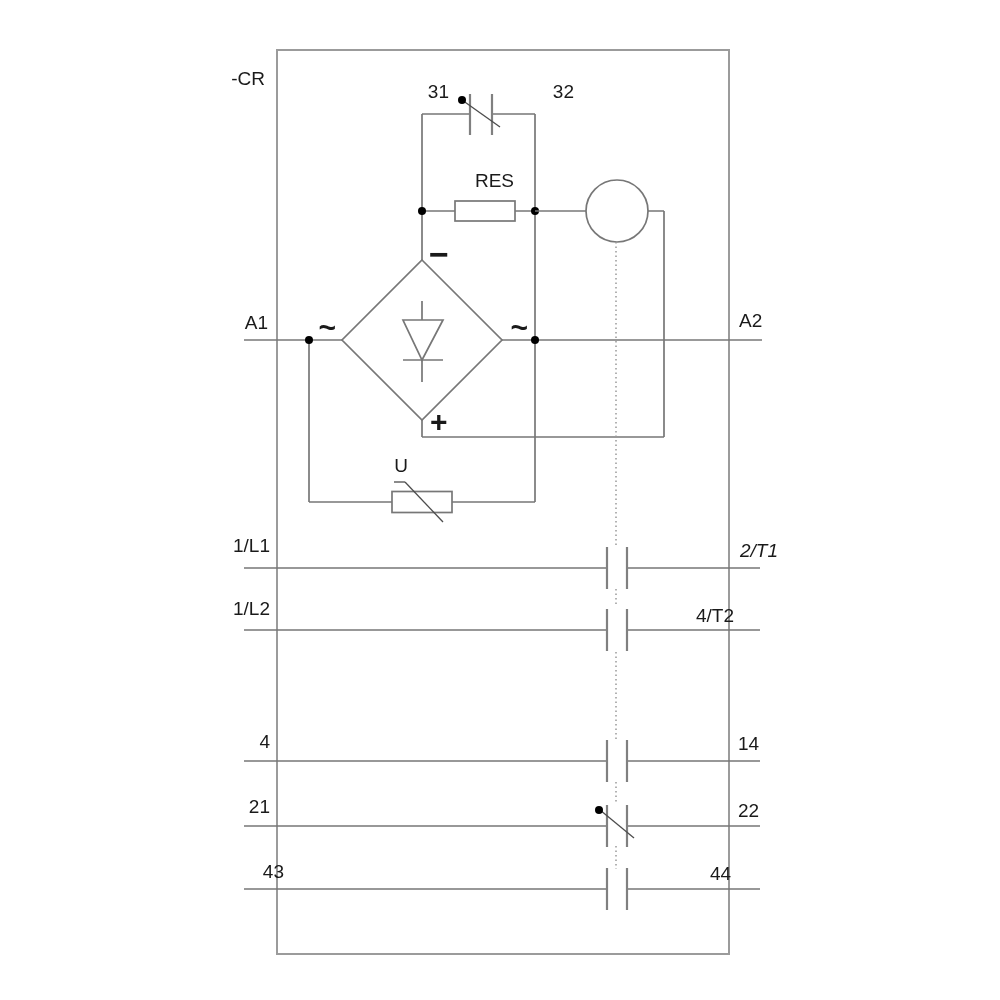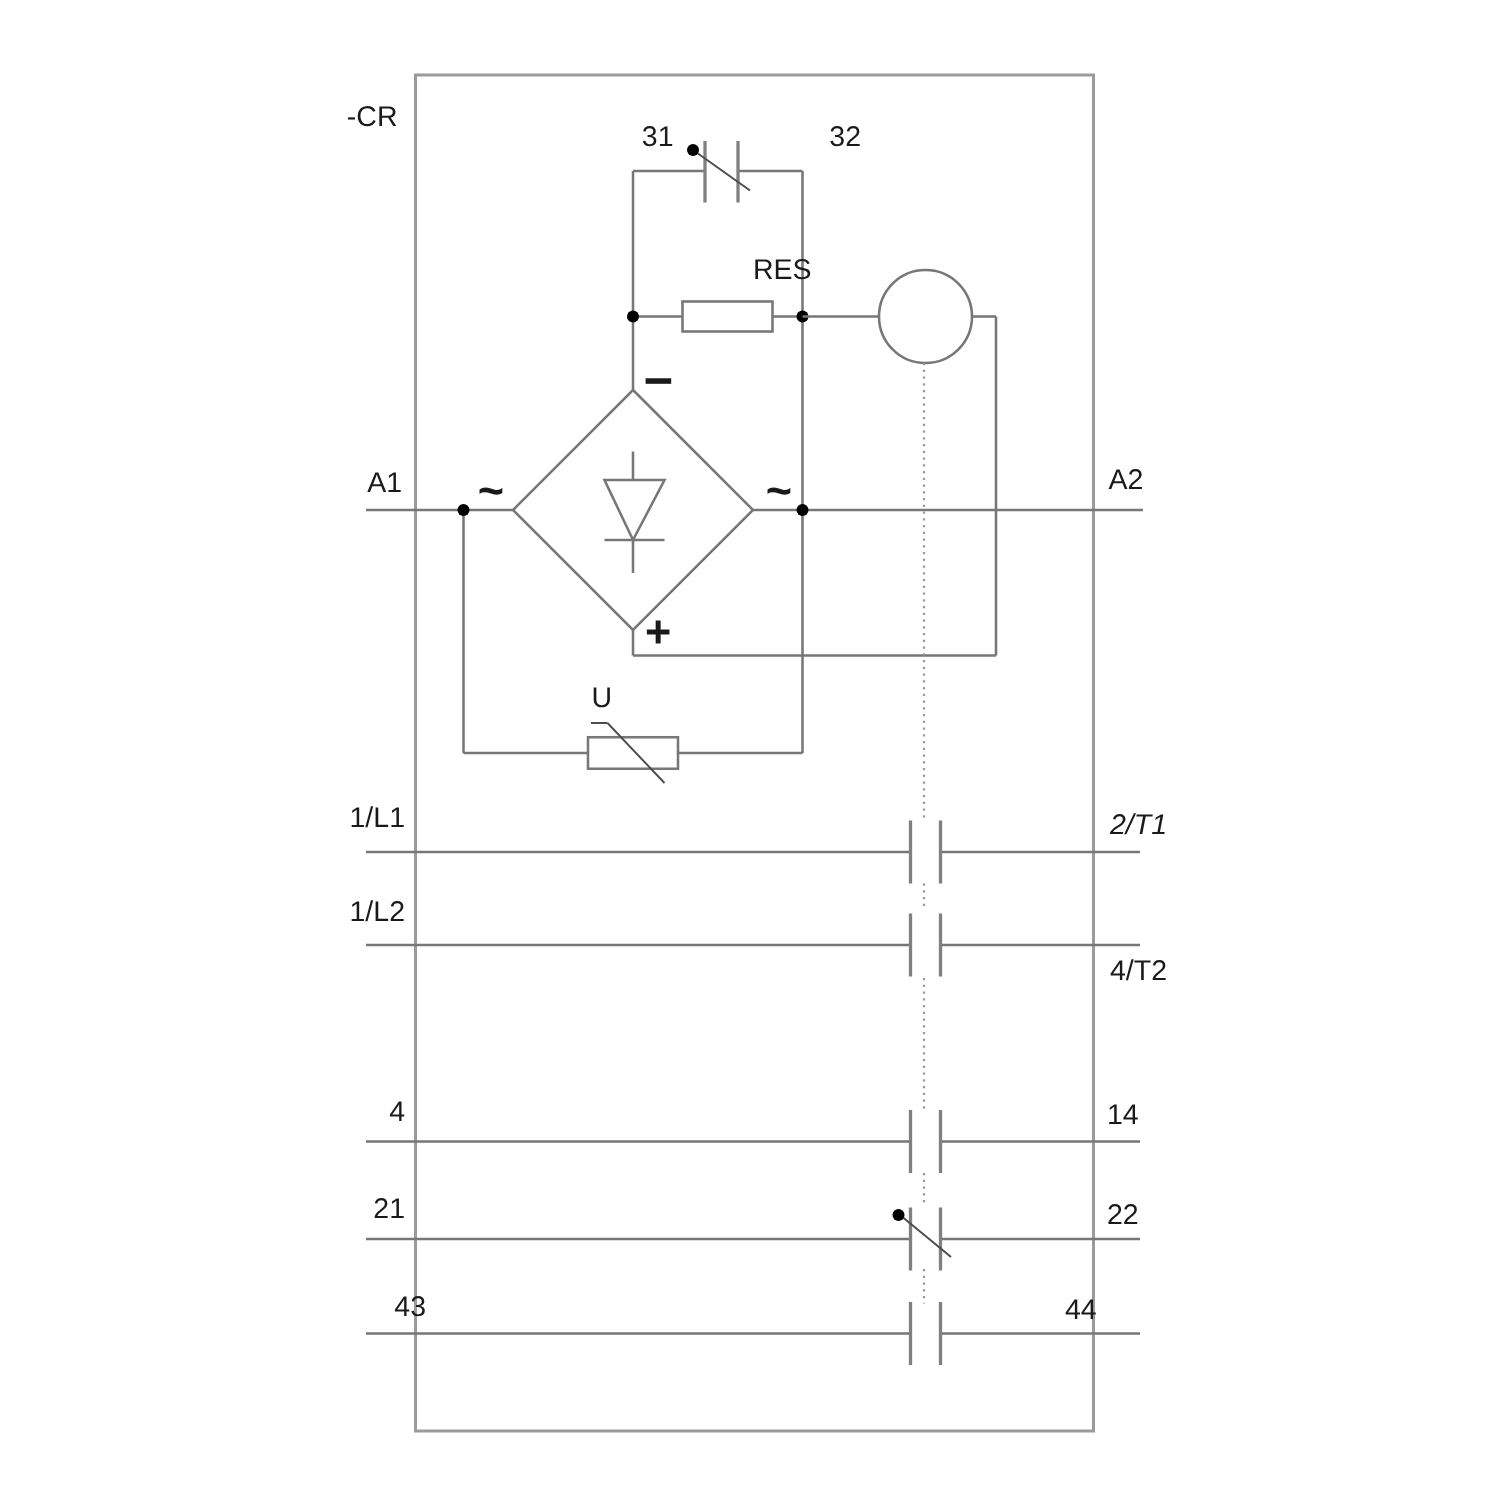--- a/index.html
+++ b/index.html
@@ -104,37 +104,37 @@
       <path d="M244,889 H607 M627,889 H760"></path>
       <path d="M607,868 V910 M627,868 V910" stroke="#808080" stroke-width="2.2"></path>
     </g>
   </svg>
 
   <div class="lbl right" style="left:208px;top:66px;width:57px;">-CR</div>
 
   <div class="lbl center" style="left:419px;top:79px;width:30px;">31</div>
   <div class="lbl center" style="left:544px;top:79px;width:30px;">32</div>
 
-  <div class="lbl center" style="left:458px;top:168px;width:56px;margin-left:27px;">RES</div>
+  <div class="lbl center" style="left:458px;top:168px;width:56px;">RES</div>
 
   <div class="lbl sign minus" style="left:429px;top:239px;">−</div>
   <div class="lbl sign plus" style="left:430px;top:407px;">+</div>
   <div class="lbl sign tilde center" style="left:312px;top:313px;width:24px;">~</div>
   <div class="lbl sign tilde center" style="left:504px;top:313px;width:24px;">~</div>
 
   <div class="lbl right" style="left:220px;top:310px;width:48px;">A1</div>
   <div class="lbl" style="left:739px;top:308px;">A2</div>
 
   <div class="lbl center" style="left:384px;top:453px;width:24px;">U</div>
 
   <div class="lbl right" style="left:200px;top:533px;width:70px;">1/L1</div>
   <div class="lbl" style="left:740px;top:538px;font-style:italic;">2/T1</div>
 
   <div class="lbl right" style="left:200px;top:596px;width:70px;">1/L2</div>
-  <div class="lbl" style="left:740px;top:603px;margin-top:32px;">4/T2</div>
+  <div class="lbl" style="left:696px;top:603px;">4/T2</div>
 
   <div class="lbl right" style="left:200px;top:729px;width:70px;">4</div>
   <div class="lbl" style="left:738px;top:731px;">14</div>
 
   <div class="lbl right" style="left:200px;top:794px;width:70px;">21</div>
   <div class="lbl" style="left:738px;top:798px;">22</div>
 
   <div class="lbl right" style="left:214px;top:859px;width:70px;">43</div>
   <div class="lbl" style="left:710px;top:861px;">44</div>
 

